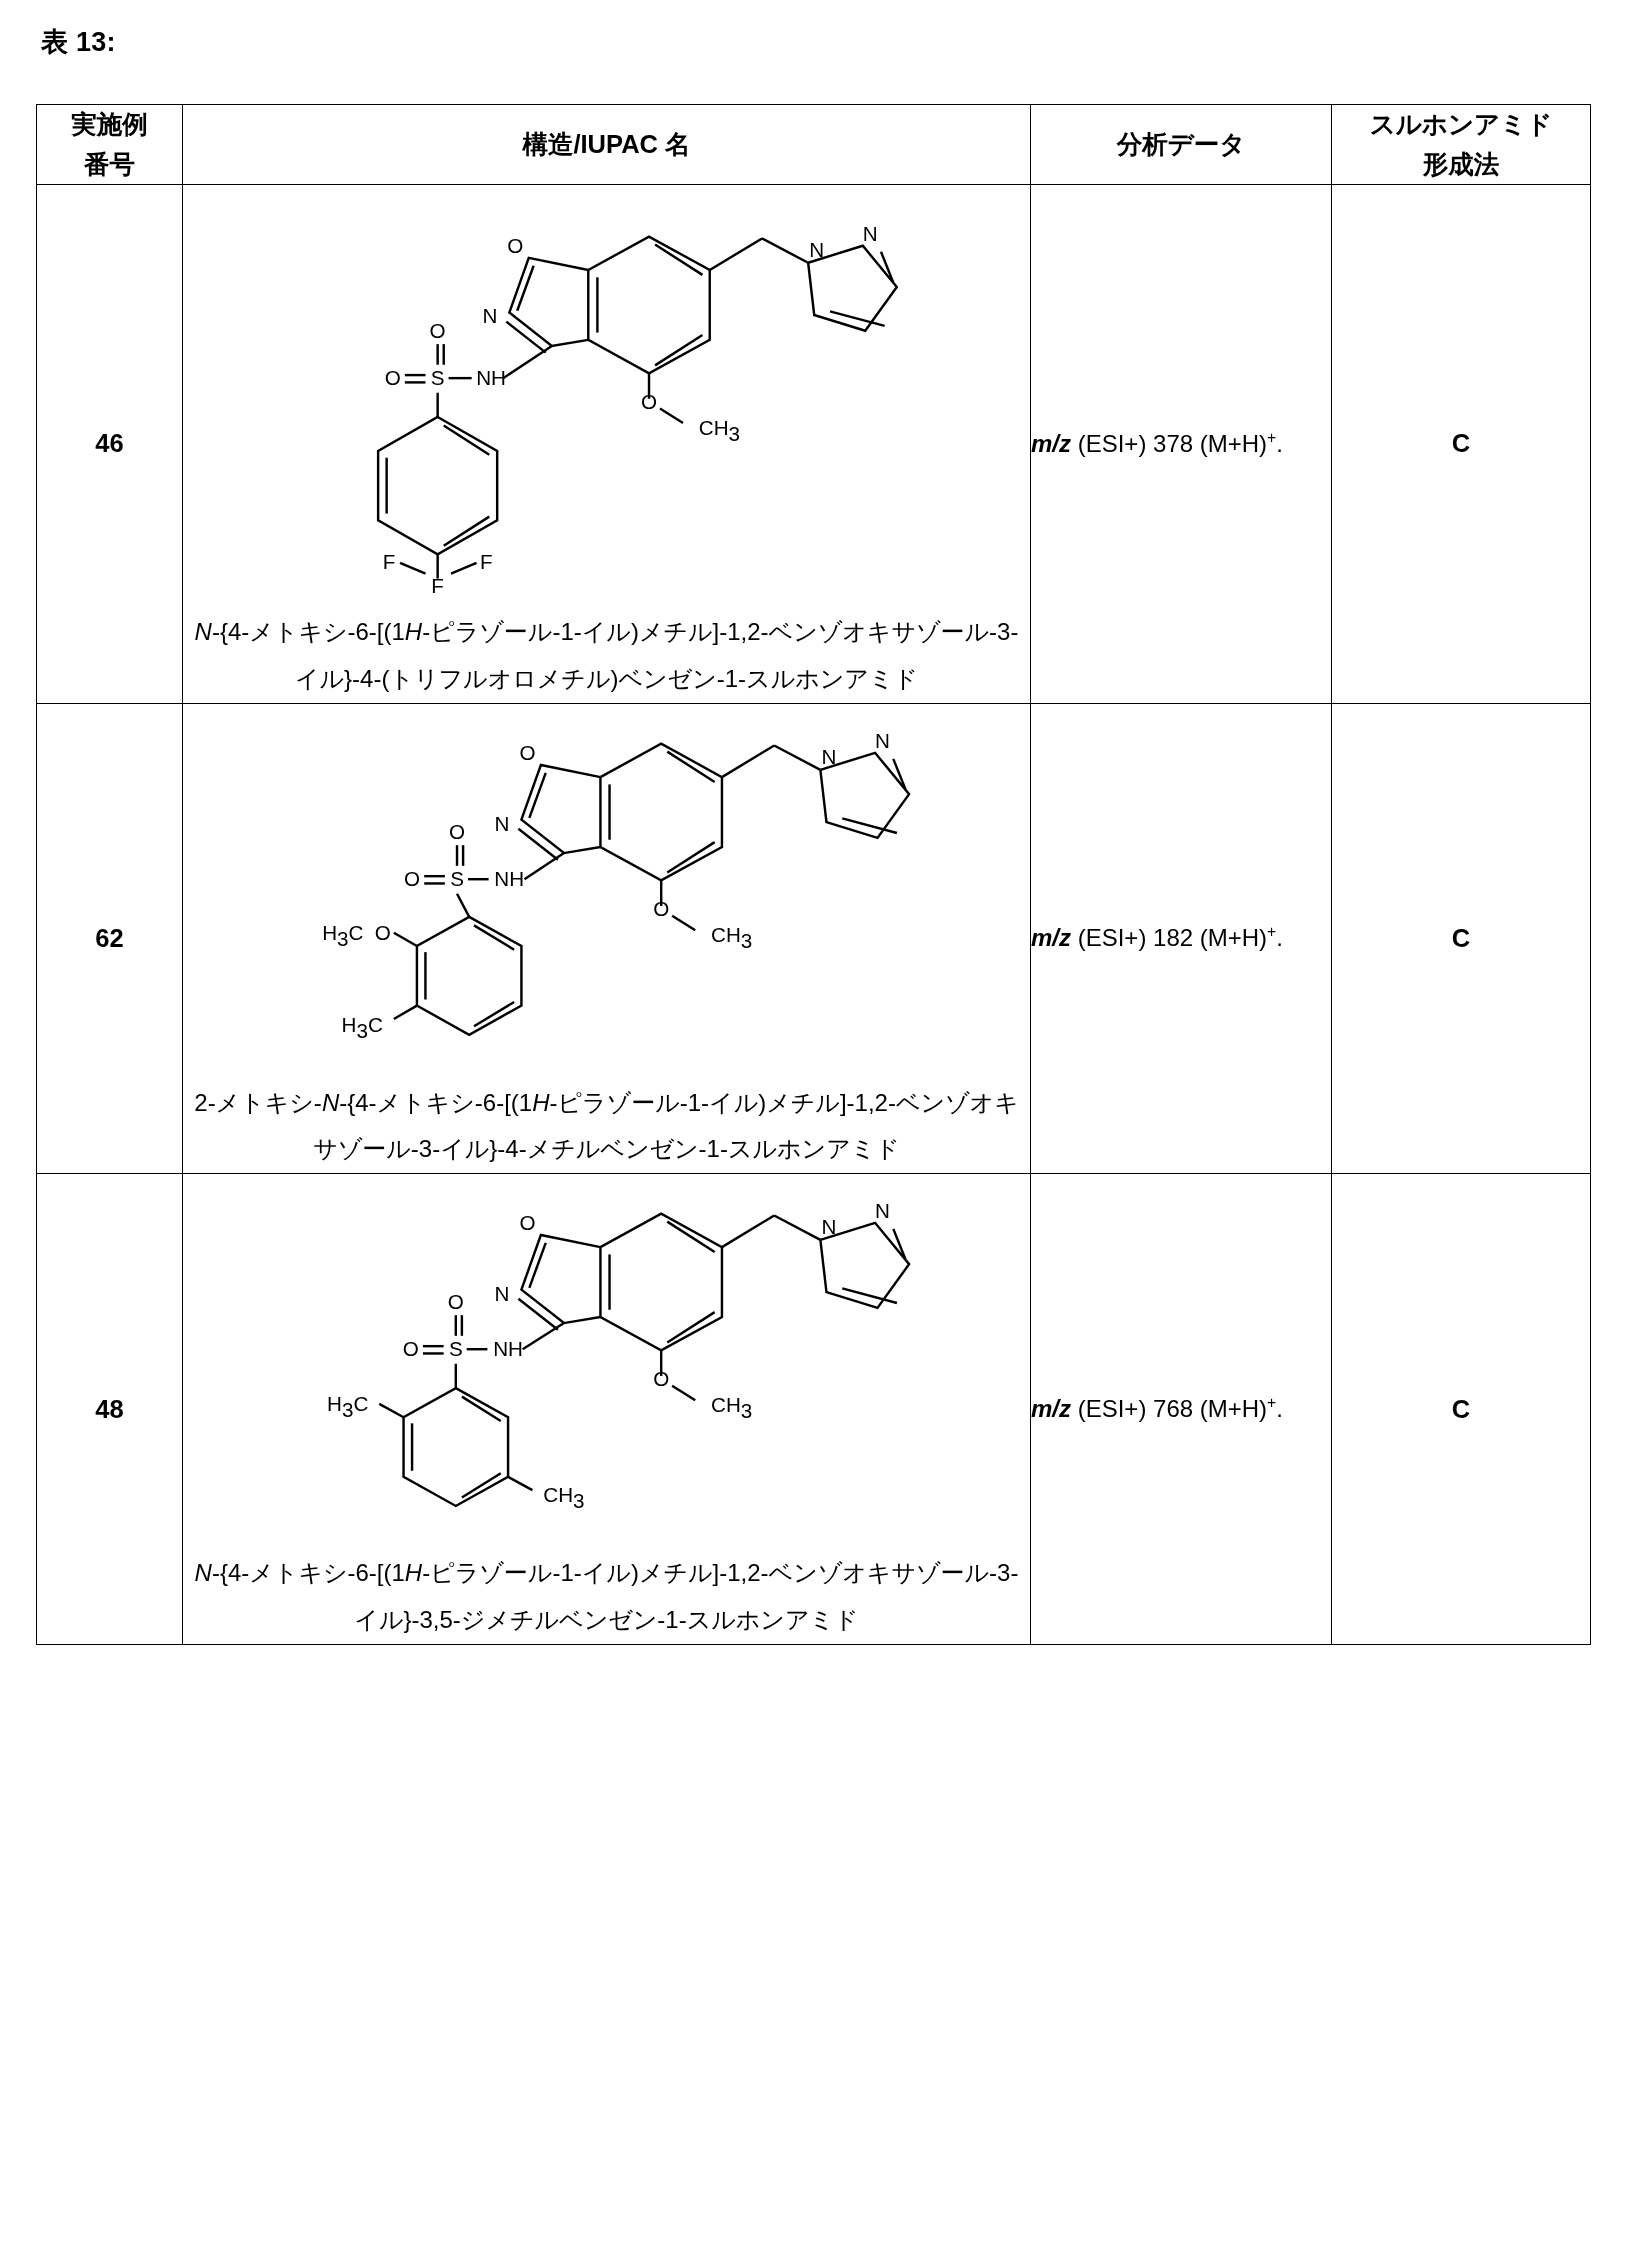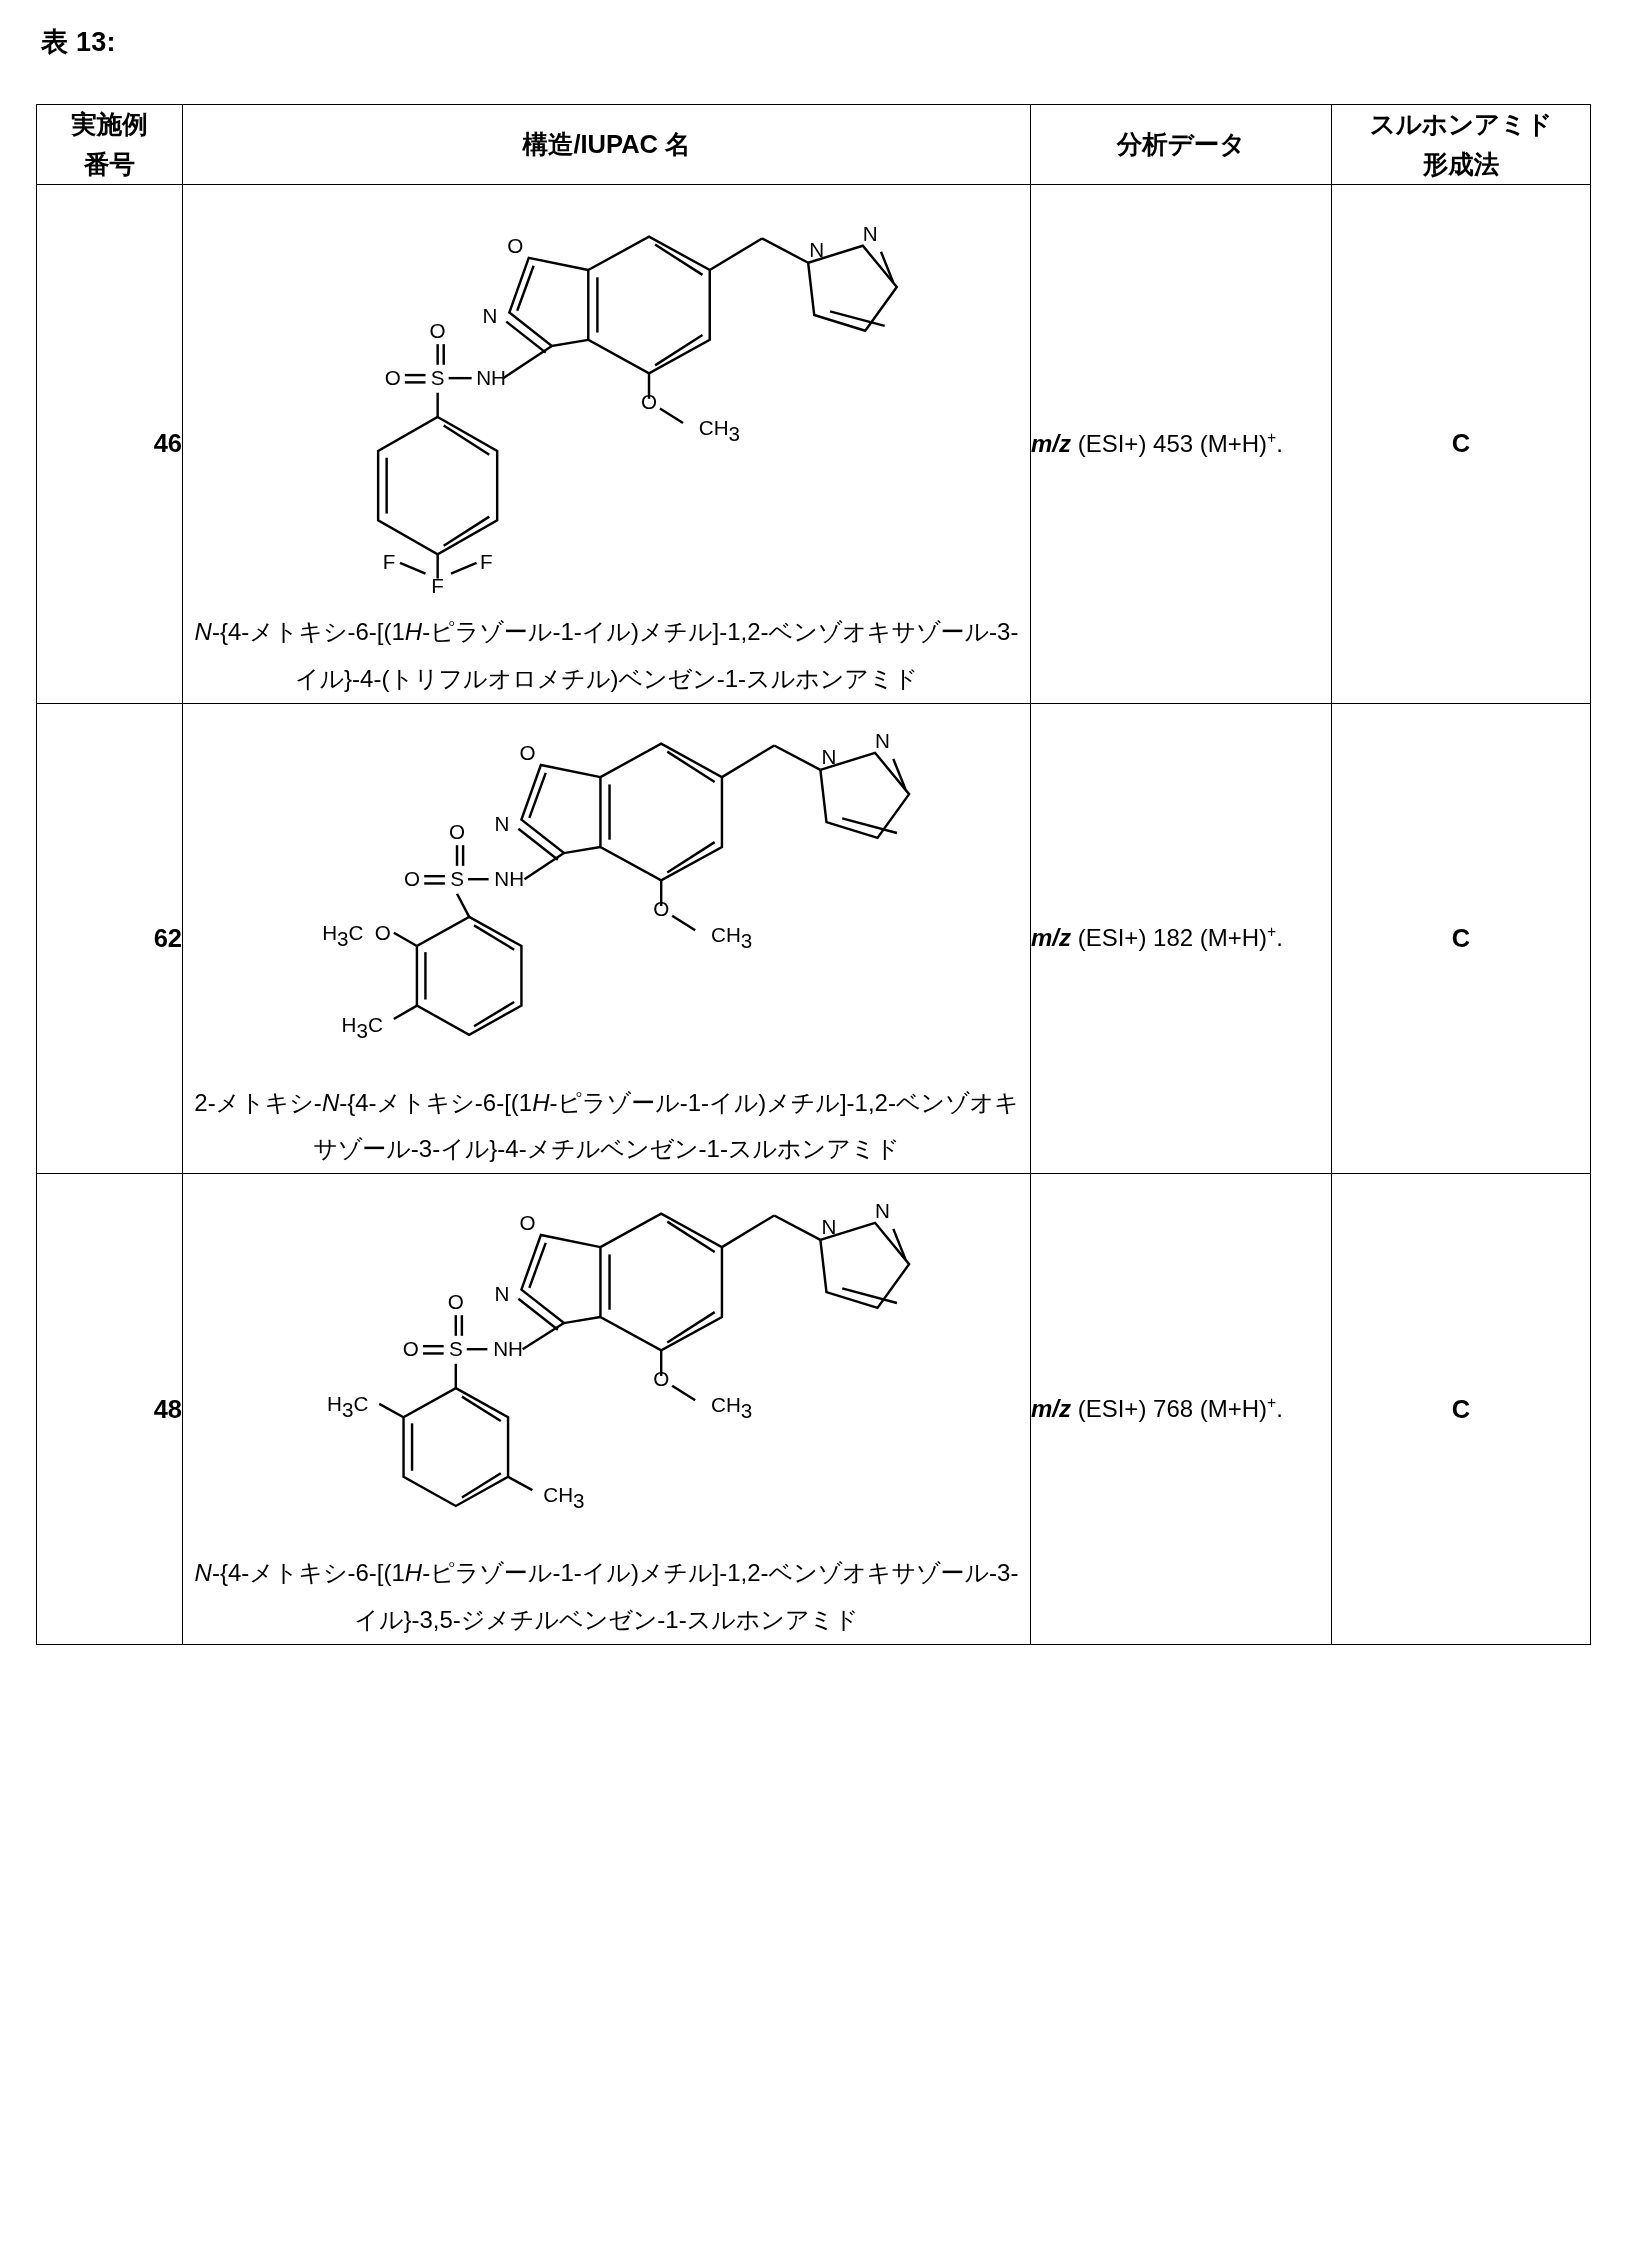--- a/index.html
+++ b/index.html
@@ -45,21 +45,21 @@
   thead th {
     font-size: 25.5px;
     font-weight: bold;
     text-align: center;
     padding: 13.4px 6px 14.6px 6px;
     line-height: 1.55;
   }
   .hdr-line { display: block; }
 
   td.cell-no {
-    text-align: right;
+    text-align: center;
     font-size: 25.5px;
     font-weight: bold;
   }
   td.cell-method {
     text-align: center;
     font-size: 25.5px;
     font-weight: bold;
   }
   td.cell-data {
     font-size: 24px;
@@ -195,21 +195,21 @@
               <line x1="946" y1="140" x2="1000" y2="118" stroke-width="0"></line>
               <line x1="1042" y1="110" x2="1062" y2="160" stroke-width="4"></line>
               <line x1="1048" y1="232" x2="958" y2="208" stroke-width="4"></line>
             </svg>
           </div>
           <div class="iupac-name">
             <span class="it">N</span><span>-{4-メトキシ-6-[(1</span><span class="it">H</span><span>-ピラゾール-1-イル)メチル]-1,2-ベンゾオキサゾール-3-イル}-4-(トリフルオロメチル)ベンゼン-1-スルホンアミド</span>
           </div>
         </td>
         <td class="cell-data">
-          <span class="mz">m/z</span><span> (ESI+) 453 (M+H)</span><sup>+</sup><span>.</span>
+          <span class="mz">m/z</span><span> (ESI+) 378 (M+H)</span><sup>+</sup><span>.</span>
         </td>
         <td class="cell-method">C</td>
       </tr>
 
       <tr>
         <td class="cell-no">62</td>
         <td class="cell-struct">
           <div class="struct-wrap">
             <svg class="struct-svg" width="717" height="365" viewBox="0 0 1180 600">
 

